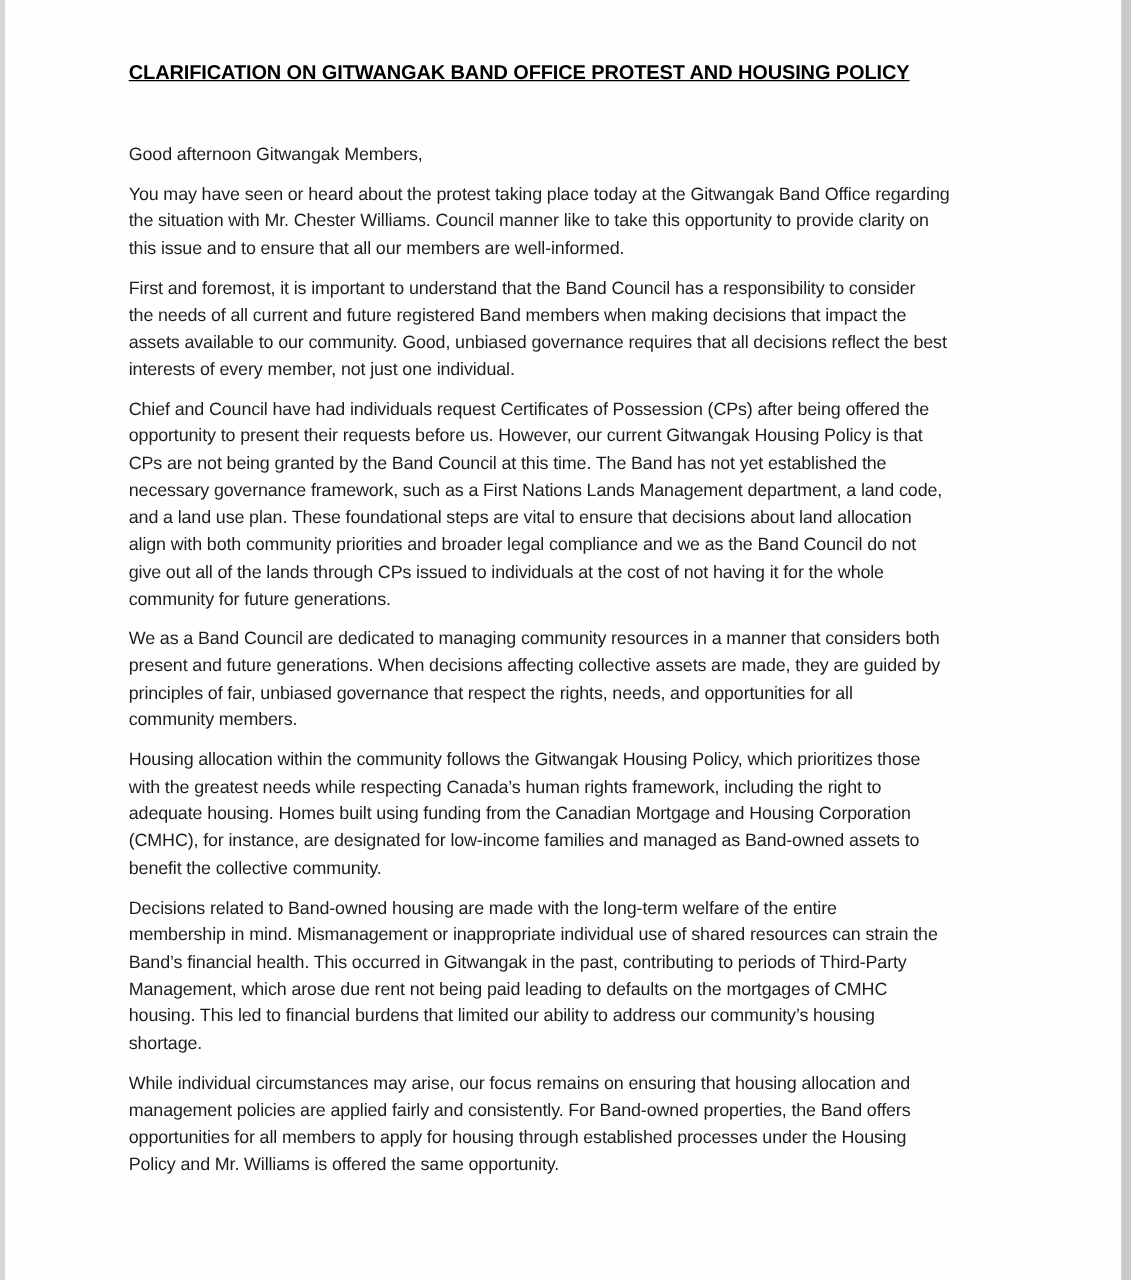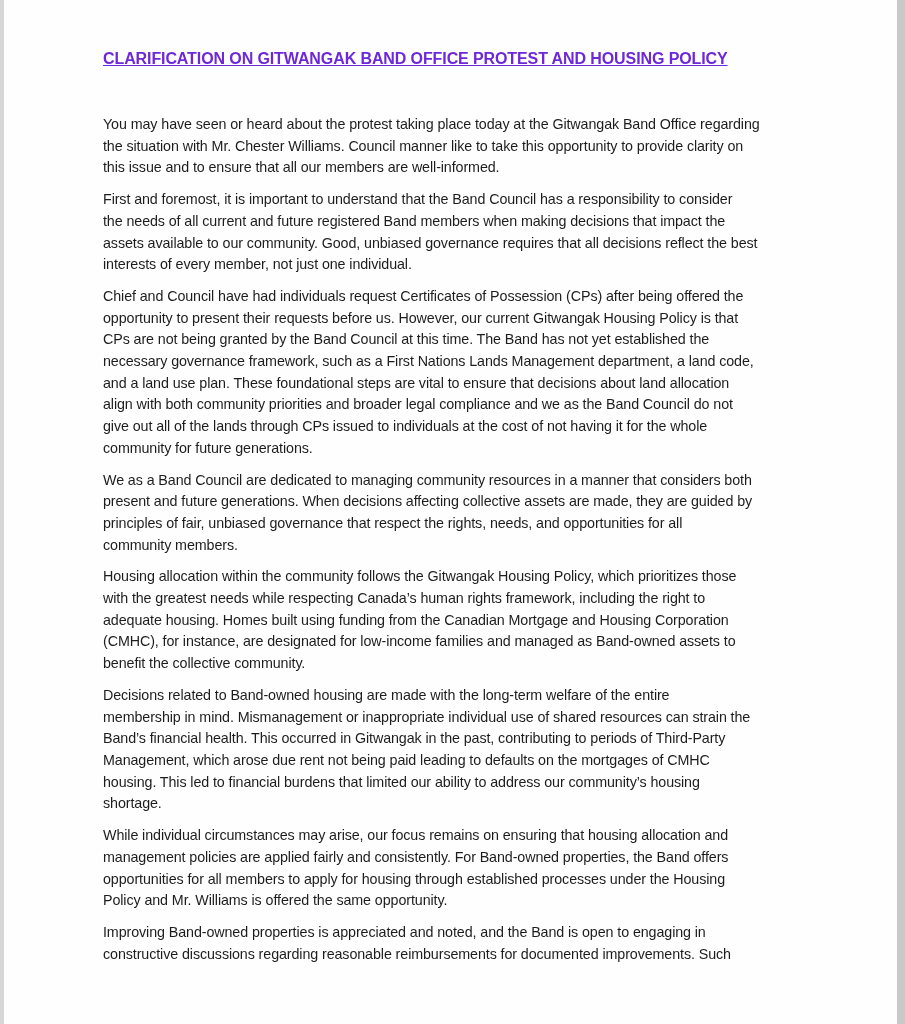--- a/index.html
+++ b/index.html
@@ -38,21 +38,21 @@
     width: 760px;
     color: #1d1d1d;
   }
   .doc-title {
     margin: 0 0 44px 0;
     font-size: 16px;
     font-weight: bold;
     letter-spacing: -0.1px;
     line-height: 22px;
     text-decoration: underline;
-    color: #6d28d9;
+    color: #000000;
     white-space: nowrap;
   }
   .greeting {
     margin: 0 0 10px 0;
     font-size: 14.3px;
     letter-spacing: -0.1px;
     line-height: 21.7px;
   }
   .para {
     margin: 0 0 10px 0;
@@ -65,20 +65,21 @@
 </head>
 <body>
 
 <div class="page">
   <div class="edge-strip-left"></div>
   <div class="edge-strip-right"></div>
 
   <div class="doc">
     <h1 class="doc-title">CLARIFICATION ON GITWANGAK BAND OFFICE PROTEST AND HOUSING POLICY</h1>
 
+    <p class="greeting">Good afternoon Gitwangak Members,</p>
 
     <p class="para">You may have seen or heard about the protest taking place today at the Gitwangak Band Office regarding
 the situation with Mr. Chester Williams. Council manner like to take this opportunity to provide clarity on
 this issue and to ensure that all our members are well-informed.</p>
     <p class="para">First and foremost, it is important to understand that the Band Council has a responsibility to consider
 the needs of all current and future registered Band members when making decisions that impact the
 assets available to our community. Good, unbiased governance requires that all decisions reflect the best
 interests of every member, not just one individual.</p>
     <p class="para">Chief and Council have had individuals request Certificates of Possession (CPs) after being offered the
 opportunity to present their requests before us. However, our current Gitwangak Housing Policy is that
@@ -100,16 +101,14 @@
     <p class="para">Decisions related to Band-owned housing are made with the long-term welfare of the entire
 membership in mind. Mismanagement or inappropriate individual use of shared resources can strain the
 Band’s financial health. This occurred in Gitwangak in the past, contributing to periods of Third-Party
 Management, which arose due rent not being paid leading to defaults on the mortgages of CMHC
 housing. This led to financial burdens that limited our ability to address our community’s housing
 shortage.</p>
     <p class="para">While individual circumstances may arise, our focus remains on ensuring that housing allocation and
 management policies are applied fairly and consistently. For Band-owned properties, the Band offers
 opportunities for all members to apply for housing through established processes under the Housing
 Policy and Mr. Williams is offered the same opportunity.</p>
-    <p class="para">Improving Band-owned properties is appreciated and noted, and the Band is open to engaging in
-constructive discussions regarding reasonable reimbursements for documented improvements. Such</p>
   </div>
 </div>
 
 </body></html>

